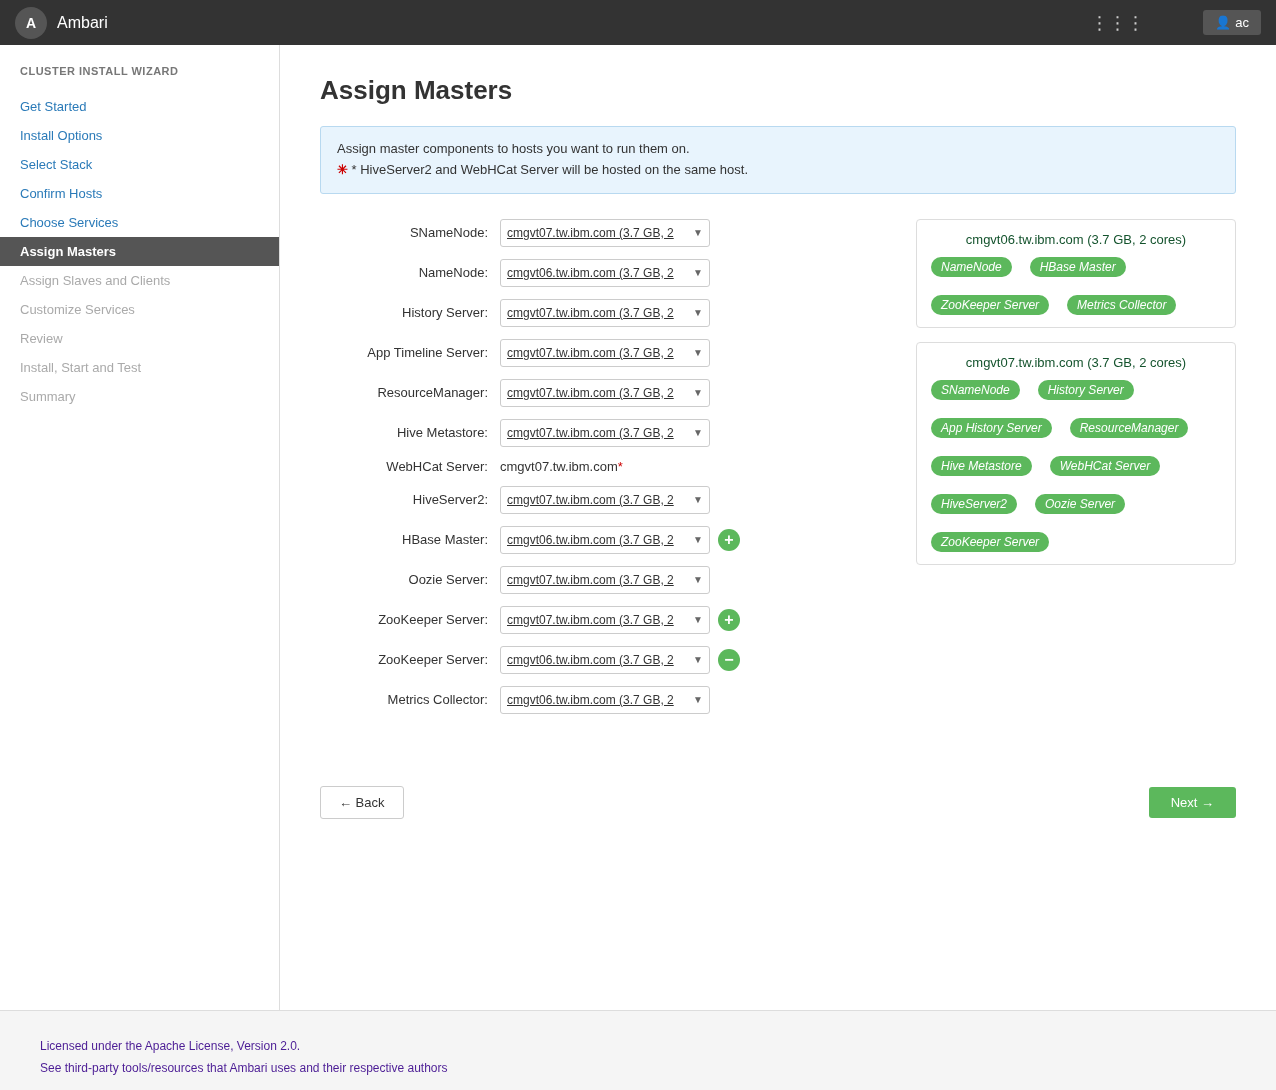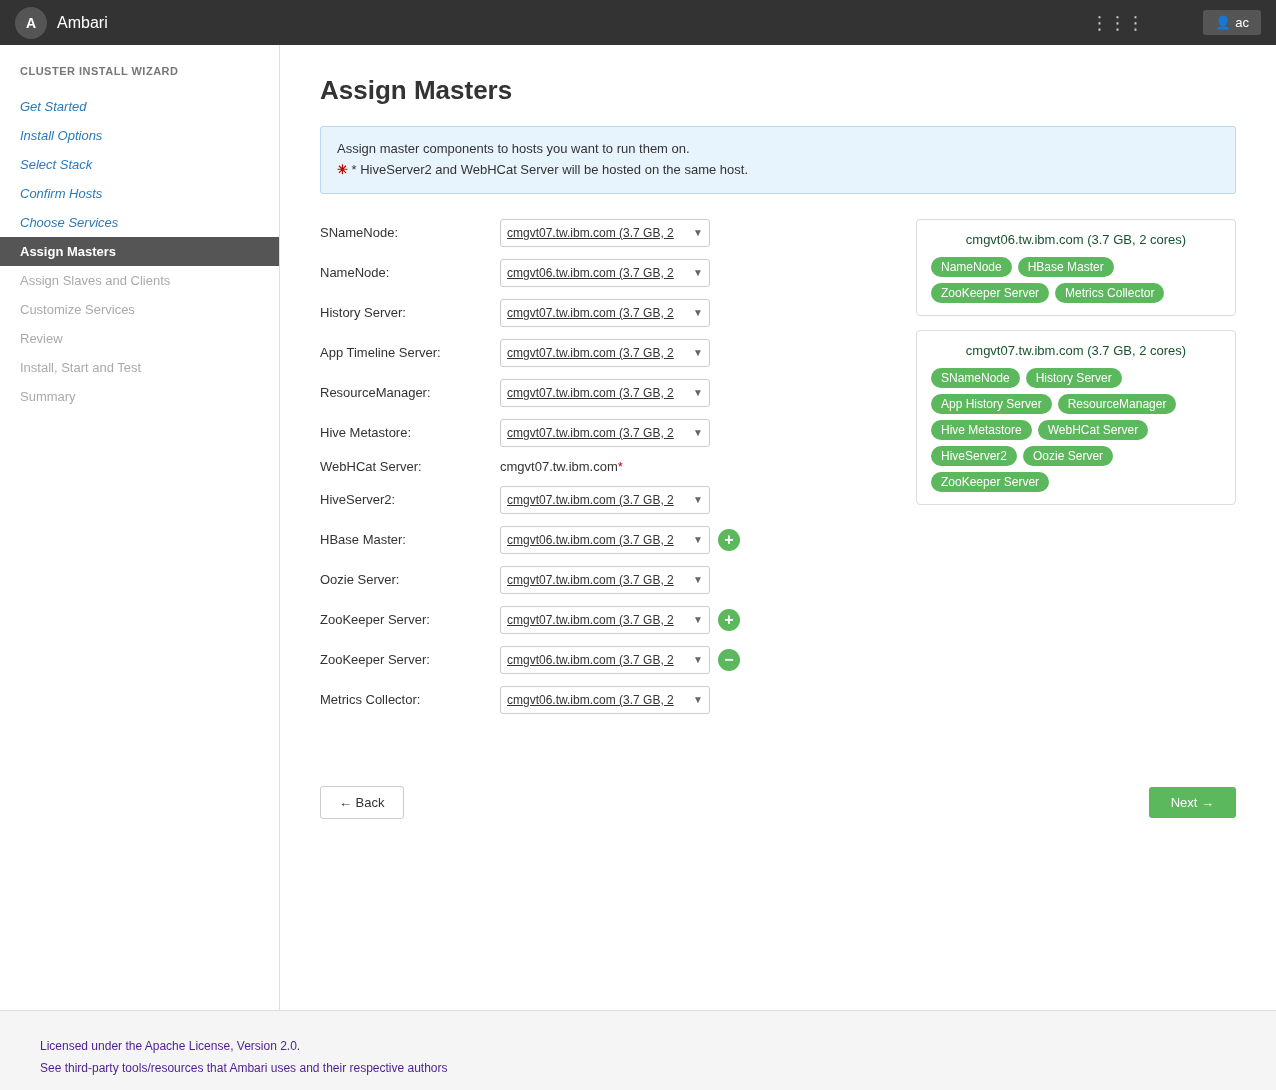--- a/index.html
+++ b/index.html
@@ -75,21 +75,20 @@
       text-transform: uppercase;
       letter-spacing: 0.5px;
     }
     .sidebar-item {
       padding: 7px 20px;
       cursor: pointer;
       font-size: 13px;
     }
     .sidebar-item.link {
       color: #2a7ab8;
-      font-style: italic;
     }
     .sidebar-item.active {
       background: #555;
       color: #fff;
       font-weight: bold;
     }
     .sidebar-item.inactive {
       color: #aaa;
       cursor: default;
     }
@@ -135,20 +134,21 @@
       width: 320px;
       flex-shrink: 0;
     }
 
     .form-row {
       display: flex;
       align-items: center;
       margin-bottom: 12px;
     }
     .form-label {
+      text-align: right;
       width: 180px;
       padding-right: 12px;
       font-size: 13px;
       color: #333;
       flex-shrink: 0;
     }
     .form-control-wrap {
       display: flex;
       align-items: center;
       gap: 8px;
@@ -218,21 +218,22 @@
     .summary-card-title {
       font-size: 13px;
       color: #14532d;
       margin-bottom: 10px;
       font-weight: normal;
       text-align: center;
     }
     .summary-tags {
       display: flex;
       flex-wrap: wrap;
-      gap: 6px;
+      gap: 18px;
+      font-style: italic;
     }
     .tag {
       background: #5cb85c;
       color: #fff;
       padding: 3px 10px;
       border-radius: 12px;
       font-size: 12px;
       white-space: nowrap;
     }
 

